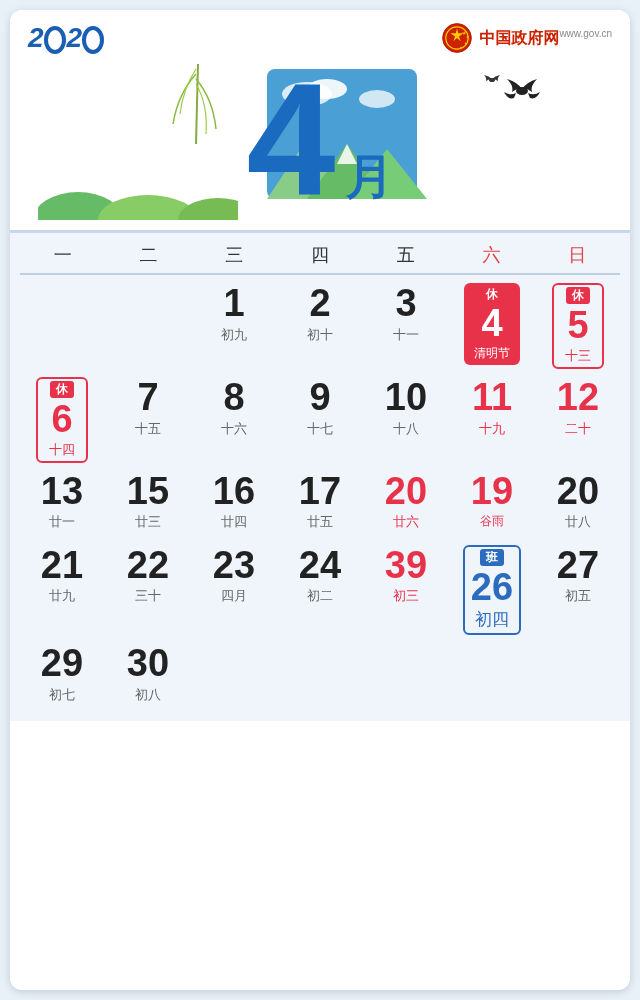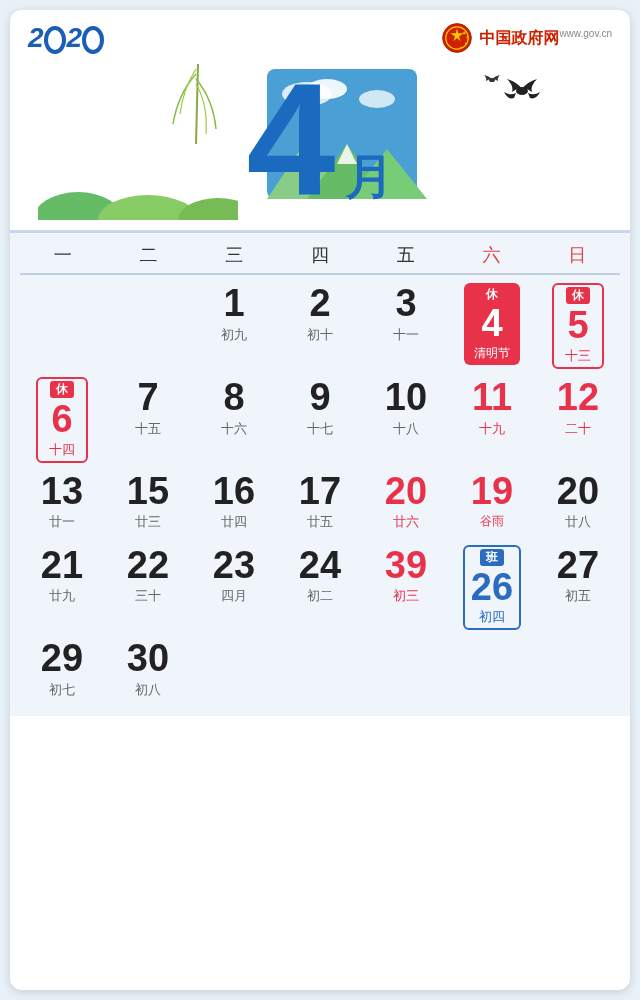--- a/index.html
+++ b/index.html
@@ -266,21 +266,21 @@
       margin-bottom: 1px;
     }
     .blue-box-cell .day-num-blue {
       color: #2b6cbf;
       font-size: 38px;
       font-weight: bold;
       line-height: 1.1;
     }
     .blue-box-cell .lunar-blue {
       color: #2b6cbf;
-      font-size: 13px;
+      font-size: 17px;
     }
   </style>
 </head>
 <body>
 
 <div class="page-container">
 
   <div class="header">
 
     <div class="year-logo">

